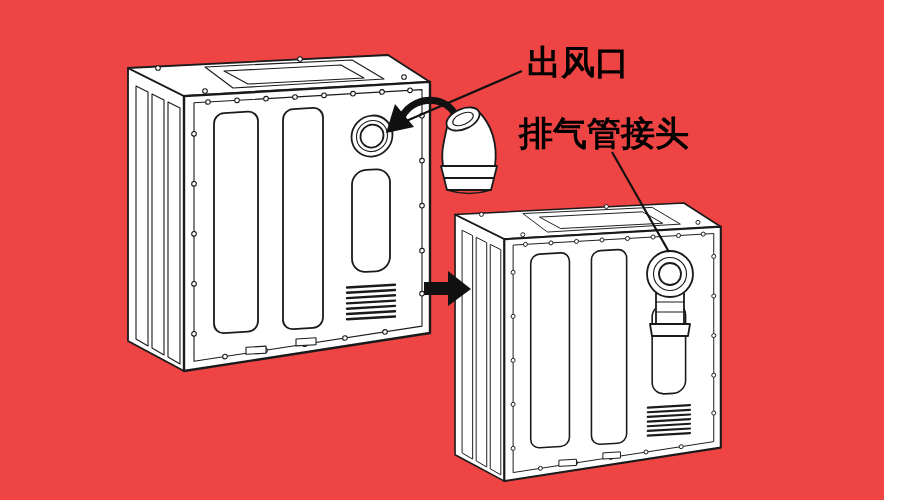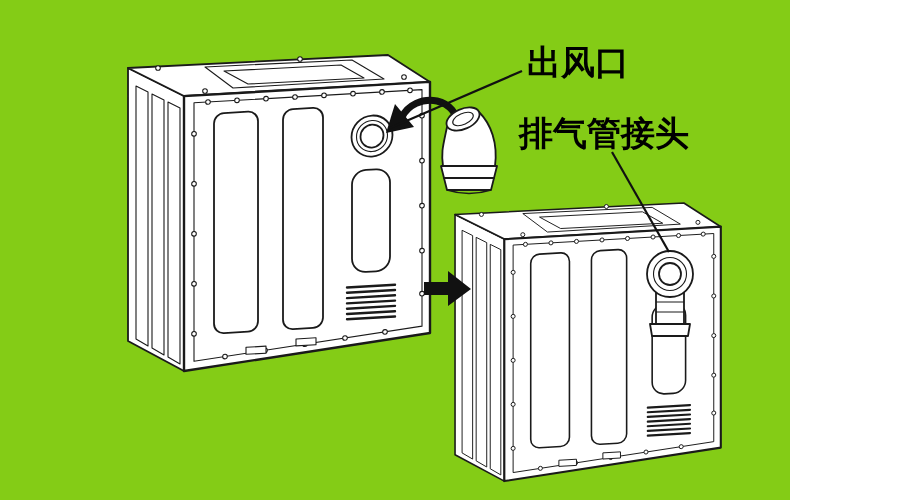--- a/index.html
+++ b/index.html
@@ -1,17 +1,17 @@
 <!DOCTYPE html>
 <html><head>
 <meta charset="utf-8">
 <style>
   html,body { margin:0; padding:0; background:#fff; }
   .stage {
-    position:relative; width:790px; height:500px; background:#84cc16;
+    position:relative; width:884px; height:500px; background:#ef4444;
     overflow:hidden; font-family:"DejaVu Sans", sans-serif;
   }
   svg { display:block; }
   .ln    { fill:#ffffff; stroke:#1a1a1a; stroke-width:1.8; stroke-linejoin:round; }
   .heavy { stroke-width:2.4; }
   .thin  { stroke-width:1.1; }
   .gl    { stroke:#1a1a1a; stroke-width:2.4; stroke-linecap:round; fill:none; }
   .solid { fill:#111111; stroke:none; }
   .lead  { stroke:#111111; stroke-width:2.2; fill:none; }
   .lbl   { font-family:"DejaVu Sans", sans-serif; font-size:34px; font-weight:600; fill:#000; }

